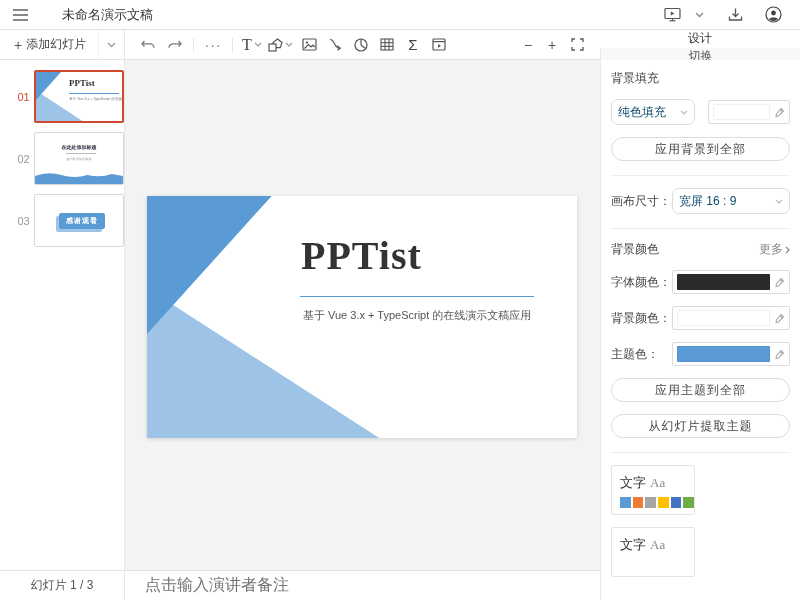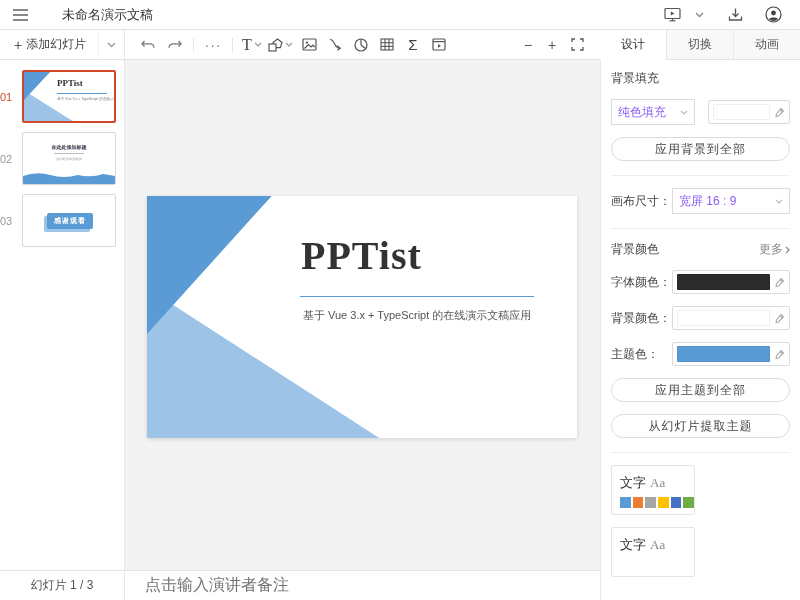--- a/index.html
+++ b/index.html
@@ -25,31 +25,31 @@
   .toolbar-center { position:absolute; left:125px; top:30px; width:475px; height:30px; background:#fff;
                     border-bottom:1px solid #e2e2e2; display:flex; align-items:center; padding-left:10px; }
   .tool { height:30px; min-width:26px; padding:0 3px; display:flex; align-items:center; justify-content:center;
           color:#555; cursor:pointer; gap:2px; }
   .tool .glyph { font-size:14px; color:#444; }
   .tool-sep { width:1px; height:14px; background:#e5e5e5; margin:0 6px; }
   .toolbar-zoom { margin-left:auto; display:flex; align-items:center; padding-right:10px; }
   .zoom-glyph { font-size:14px; color:#555; width:24px; text-align:center; cursor:pointer; }
 
   
-  .panel-tabs { position:absolute; left:600px; top:30px; width:200px; height:30px; display:flex; }
+  .panel-tabs { position:absolute; left:600px; top:30px; width:200px; height:30px; display:flex;flex-direction:column; }
   .tab { flex:1; display:flex; align-items:center; justify-content:center; font-size:12px; color:#555;
          background:#f8f8f8; border-bottom:1px solid #e2e2e2; border-left:1px solid #e8e8e8; cursor:pointer; }
   .tab:first-child { border-left:none; }
   .tab.active { background:#fff; border-bottom-color:transparent; color:#333; }
 
   
   .thumb-panel { position:absolute; left:0; top:60px; width:125px; height:510px; background:#fff;
                  border-right:1px solid #e8e8e8; overflow:hidden; padding-top:10px; }
   .thumb-item { position:relative; display:flex; align-items:center; margin-bottom:9px; cursor:pointer; }
-  .thumb-num { width:22px; text-align:left; font-size:11px; color:#999; }
+  .thumb-num { width:22px; text-align:center; font-size:11px; color:#999;margin-left:13px; }
   .thumb-box { position:relative; width:94px; height:53px; background:#fff; border:1px solid #d8d8d8;
                border-radius:2px; overflow:hidden; }
   .thumb-item.selected .thumb-box { border-width:2px; }
   .mini-slide { position:absolute; inset:0; }
 
   
   .tri-light, .tri-dark { position:absolute; inset:0; }
   .tri-light { clip-path:polygon(0 38%, 54% 100%, 0 100%); }
   .tri-dark  { clip-path:polygon(0 0, 29% 0, 0 57%); }
 
@@ -83,22 +83,22 @@
   .notesbar { position:absolute; left:125px; top:570px; width:475px; height:30px; background:#fff;
               border-top:1px solid #e2e2e2; display:flex; align-items:center; padding-left:20px;
               font-size:16px; color:#737373; cursor:text; }
 
   
   .design-panel { position:absolute; left:600px; top:60px; width:200px; height:540px; background:#fff;
                   border-left:1px solid #e8e8e8; overflow:hidden; padding:0 10px; }
   .dp-label { font-size:12px; color:#444; }
   .dp-section-title { margin-top:10px; font-size:12px; color:#444; }
   .dp-row { display:flex; align-items:center; justify-content:space-between; margin-top:12px; }
-  .dp-select { height:24px; border:1px solid #dcdcdc; border-radius:0; background:#fff; display:flex;
-               align-items:center; padding:12px 6px; font-size:12px; color:#8b5cf6; cursor:pointer; }
+  .dp-select { height:24px; border:1px solid #dcdcdc; border-radius:7px; background:#fff; display:flex;
+               align-items:center; padding:12px 6px; font-size:12px; color:#0c4a6e; cursor:pointer; }
   .dp-select .sel-text { flex:1; white-space:nowrap; overflow:hidden; }
   .dp-select.w83 { width:84px; }
   .dp-select.w118 { width:118px; }
   .color-field { height:24px; border:1px solid #dcdcdc; border-radius:2px; background:#fff; display:flex;
                  align-items:center; padding:0 4px; cursor:pointer; }
   .color-field.w82 { width:82px; }
   .color-field.w118 { width:118px; }
   .color-block { flex:1; height:16px; border-radius:1px; border:1px solid rgba(0,0,0,.06); }
   .dropper { margin-left:4px; display:flex; align-items:center; color:#aaa; }
   .dp-btn { margin-top:12px; width:100%; height:24px; border:1px solid #dcdcdc; border-radius:12px;

